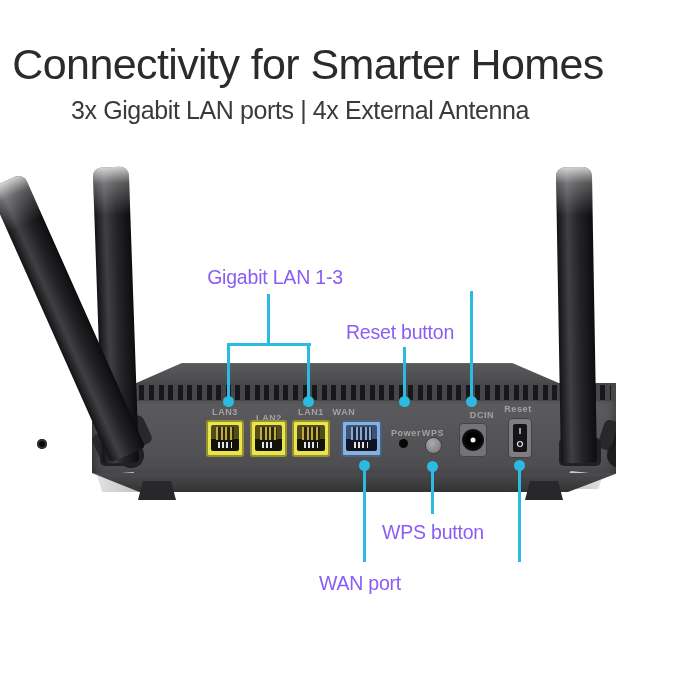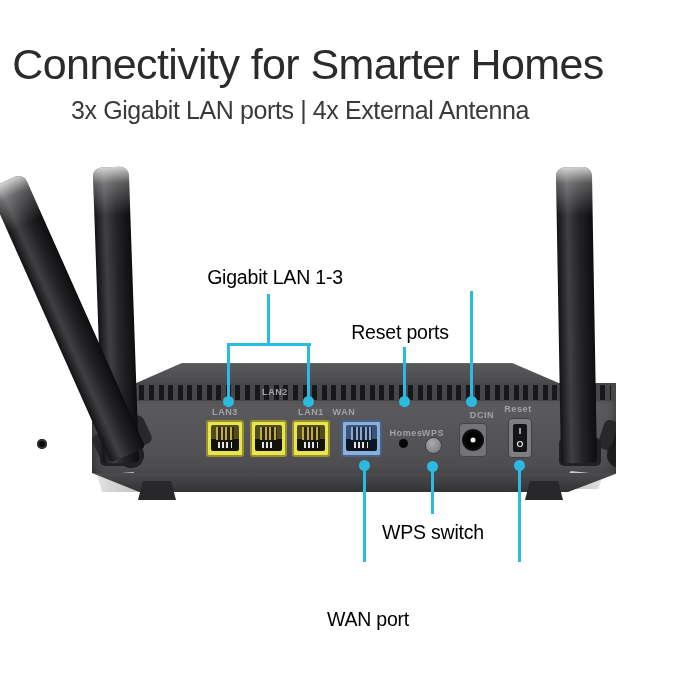--- a/index.html
+++ b/index.html
@@ -60,21 +60,21 @@
   .jack{position:absolute;inset:3px 3px 4px 3px;border-radius:2px;
         background:linear-gradient(180deg,#514d1d 0 52%,#121208 52%);}
   .wanp .jack{background:linear-gradient(180deg,#3a537a 0 52%,#0d1524 52%);}
   .pins{position:absolute;top:2px;left:17%;right:17%;height:50%;
         background:repeating-linear-gradient(90deg,#c1ab3d 0 2px,#2c280e 2px 4.6px);}
   .wanp .pins{background:repeating-linear-gradient(90deg,#8fa8c8 0 2px,#1c2c48 2px 4.6px);}
   .contacts{position:absolute;bottom:3px;left:25%;right:25%;height:22%;
         background:repeating-linear-gradient(90deg,#e2e2e2 0 1.6px,#121212 1.6px 4.2px);}
   .plabel{position:absolute;transform:translateX(-50%);font-size:9px;font-weight:bold;
         letter-spacing:.6px;color:#a3a3a6;white-space:nowrap;}
-  .pl-lan3{left:225px;top:407px;} .pl-lan2{left:269px;top:387px;margin-left:6px;} .pl-lan1{left:311px;top:407px;}
+  .pl-lan3{left:225px;top:407px;} .pl-lan2{left:269px;top:413px;} .pl-lan1{left:311px;top:407px;}
   .pl-wan{left:344px;top:407px;} .pl-reset{left:406px;top:428px;} .pl-wps{left:433px;top:428px;}
   .pl-dcin{left:473px;top:410px;padding-left:18px;} .pl-power{left:518px;top:404px;}
   .reset-hole{position:absolute;left:399px;top:439px;width:9px;height:9px;border-radius:50%;background:#070707;}
   .wps-btn{position:absolute;left:425px;top:437px;width:15px;height:15px;border-radius:50%;
         background:radial-gradient(circle at 40% 35%,#aaaaad,#8a8a8d 60%,#69696c);border:1px solid #3e3e40;}
   .dcin{position:absolute;left:459px;top:423px;width:28px;height:34px;box-sizing:border-box;
         background:#747477;border:1px solid #454548;border-radius:4px;}
   .dcin-hole{position:absolute;left:50%;top:50%;transform:translate(-50%,-50%);width:22px;height:22px;
         border-radius:50%;background:radial-gradient(circle,#000 0 46%,#17171a 72%,#303033);}
   .dcin-pin{position:absolute;left:50%;top:50%;transform:translate(-50%,-50%);width:5px;height:5px;border-radius:50%;background:#f2f2f2;}
@@ -93,23 +93,23 @@
   .cl-lan-d1{left:227px;top:343px;height:60px;}
   .cl-lan-d2{left:307px;top:343px;height:60px;}
   .cl-dc{left:470px;top:291px;height:111px;}
   .cl-reset{left:403px;top:347px;height:56px;}
   .cl-wan{left:363px;top:466px;height:96px;}
   .cl-wps{left:431px;top:467px;height:47px;}
   .cl-power{left:518px;top:466px;height:96px;}
   .cd-lan1{left:223px;top:396px;} .cd-lan2{left:303px;top:396px;}
   .cd-reset{left:399px;top:396px;} .cd-dc{left:466px;top:396px;}
   .cd-wan{left:359px;top:460px;} .cd-wps{left:427px;top:461px;} .cd-power{left:514px;top:460px;}
-  .lbl{position:absolute;transform:translateX(-50%);font-size:19.5px;color:#000000;white-space:nowrap;letter-spacing:-0.2px;}
+  .lbl{position:absolute;transform:translateX(-50%);font-size:19.5px;color:#8b5cf6;white-space:nowrap;letter-spacing:-0.2px;}
   .lbl-lan{left:275px;top:266px;} .lbl-dc{left:478px;top:264px;} .lbl-reset{left:400px;top:321px;}
-  .lbl-wps{left:433px;top:521px;} .lbl-wan{left:368px;top:572px;margin-top:36px;} .lbl-power{left:521px;top:572px;}
+  .lbl-wps{left:433px;top:521px;} .lbl-wan{left:360px;top:572px;} .lbl-power{left:521px;top:572px;}
 </style>
 </head>
 <body>
 
 <div class="canvas">
 
   <div class="title">Connectivity for Smarter Homes</div>
   <div class="subtitle">3x Gigabit LAN ports | 4x External Antenna</div>
 
   <div class="top-face"></div>
@@ -145,21 +145,21 @@
         <div class="contacts"></div>
       </div>
     </div>
   <div class="port wanp p-wan">
       <div class="jack">
         <div class="pins"></div>
         <div class="contacts"></div>
       </div>
     </div>
 
-  <span class="plabel pl-reset">Homes</span>
+  <span class="plabel pl-reset">Power</span>
   <span class="plabel pl-wps">WPS</span>
   <div class="reset-hole"></div>
   <div class="wps-btn"></div>
   <span class="plabel pl-dcin">DCIN</span>
   <div class="dcin">
       <div class="dcin-hole"></div>
       <div class="dcin-pin"></div>
     </div>
   <span class="plabel pl-power">Reset</span>
   <div class="psw">
@@ -193,17 +193,17 @@
   <div class="cl cl-power"></div>
   <div class="cd cd-lan1"></div>
   <div class="cd cd-lan2"></div>
   <div class="cd cd-reset"></div>
   <div class="cd cd-dc"></div>
   <div class="cd cd-wan"></div>
   <div class="cd cd-wps"></div>
   <div class="cd cd-power"></div>
 
   <div class="lbl lbl-lan">Gigabit LAN 1-3</div>
-  <div class="lbl lbl-reset">Reset ports</div>
-  <div class="lbl lbl-wps">WPS switch</div>
+  <div class="lbl lbl-reset">Reset button</div>
+  <div class="lbl lbl-wps">WPS button</div>
   <div class="lbl lbl-wan">WAN port</div>
 
 </div>
 
 </body></html>

